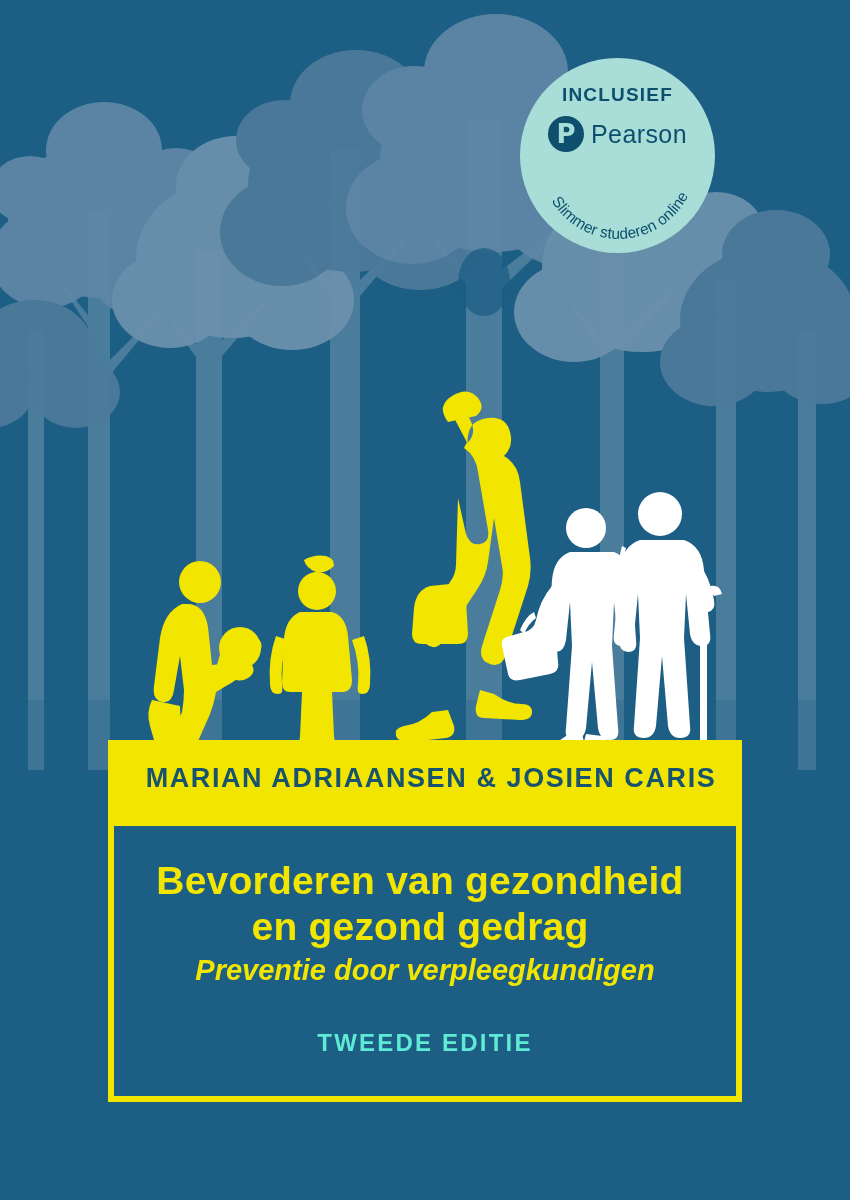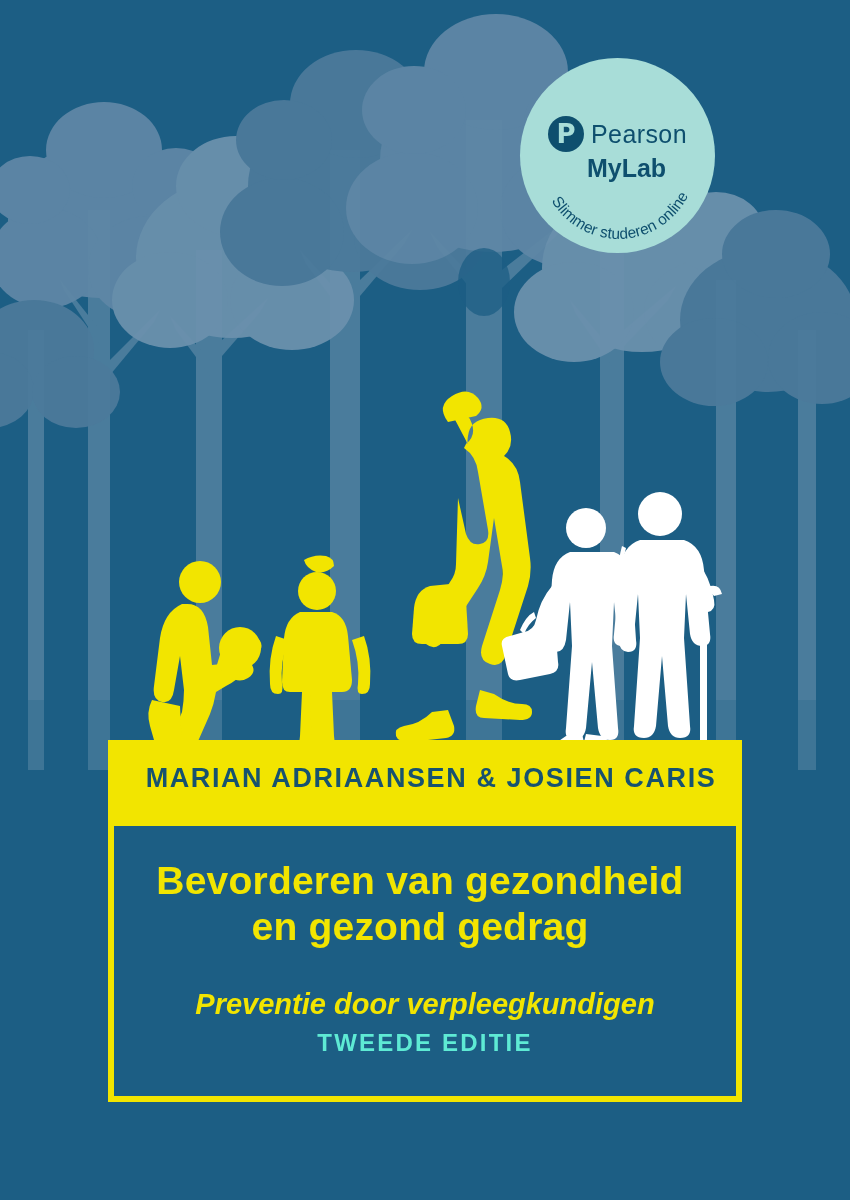--- a/index.html
+++ b/index.html
@@ -138,21 +138,21 @@
     text-align: center;
     color: #f2e500;
     font-size: 39px;
     font-weight: bold;
     line-height: 1.18;
     letter-spacing: .2px;
   }
   .title-sub {
     position: absolute;
     left: 28px; right: 28px;
-    top: 162px;
+    top: 128px;
     text-align: center;
     color: #f2e500;
     font-size: 29px;
     font-style: italic;
     font-weight: bold;
   }
   .title-edition {
     position: absolute;
     left: 28px; right: 28px;
     top: 203px;
@@ -317,25 +317,25 @@
         <rect x="700" y="596" width="7" height="152" rx="3"></rect>
         <path d="M700 600 q-2 -12 10 -14 q10 -2 12 8 l-8 2 q-2 -4 -8 -2 q-4 2 -2 8 z"></path>
         <path d="M636 746 q-10 8 -24 10 q-10 2 -8 10 q2 6 14 6 l32 -2 q10 0 8 -10 l-4 -16 z"></path>
         <path d="M676 746 q10 8 24 10 q10 2 8 10 q-2 6 -14 6 l-32 -2 q-10 0 -8 -10 l4 -16 z"></path>
       </g>
 
     </svg>
   </div>
 
   <div class="badge">
+    <div class="badge-inclusief">INCLUSIEF</div>
     <div class="badge-logo-row">
       <div class="p-mark">P</div>
       <div class="pearson-word">Pearson</div>
     </div>
-    <div class="mylab-word">MyLab</div>
     <svg class="badge-arc" viewBox="0 0 195 195">
       <defs>
         <path id="arcpath" d="M 22 118 A 78 78 0 0 0 176 112"></path>
       </defs>
       <text>
         <textPath href="#arcpath" startOffset="50%" text-anchor="middle">Slimmer studeren online</textPath>
       </text>
     </svg>
   </div>
 

